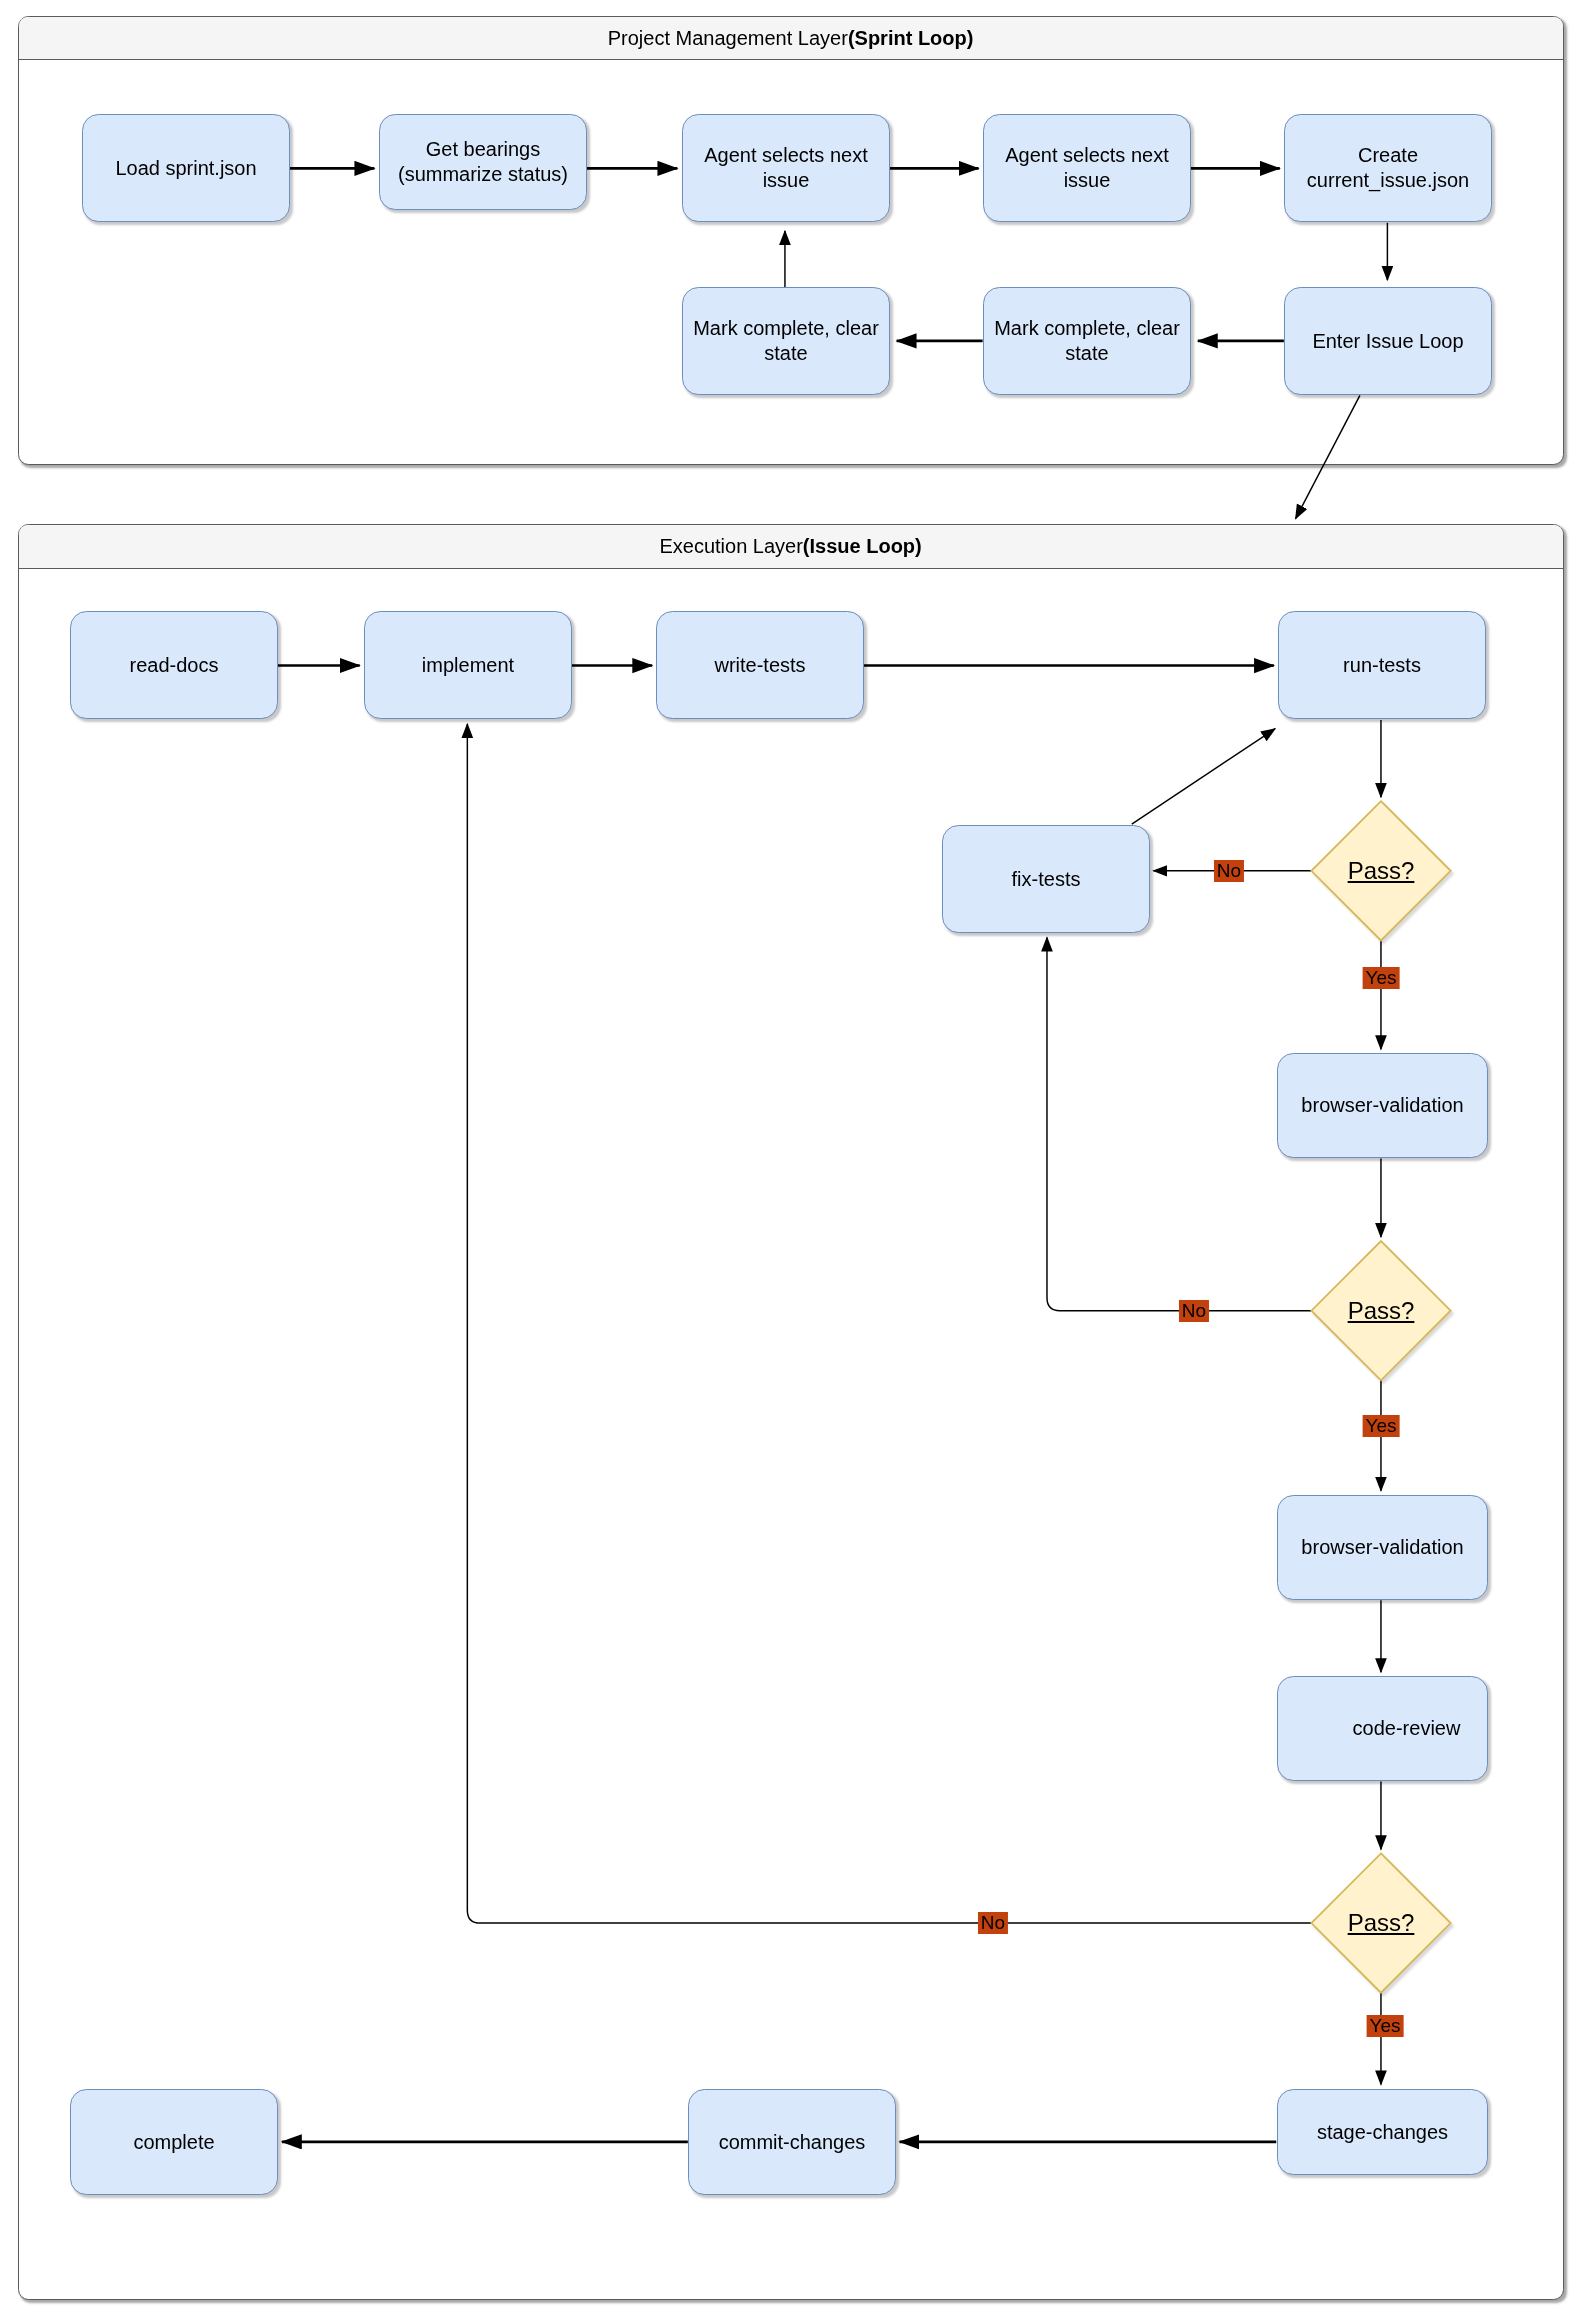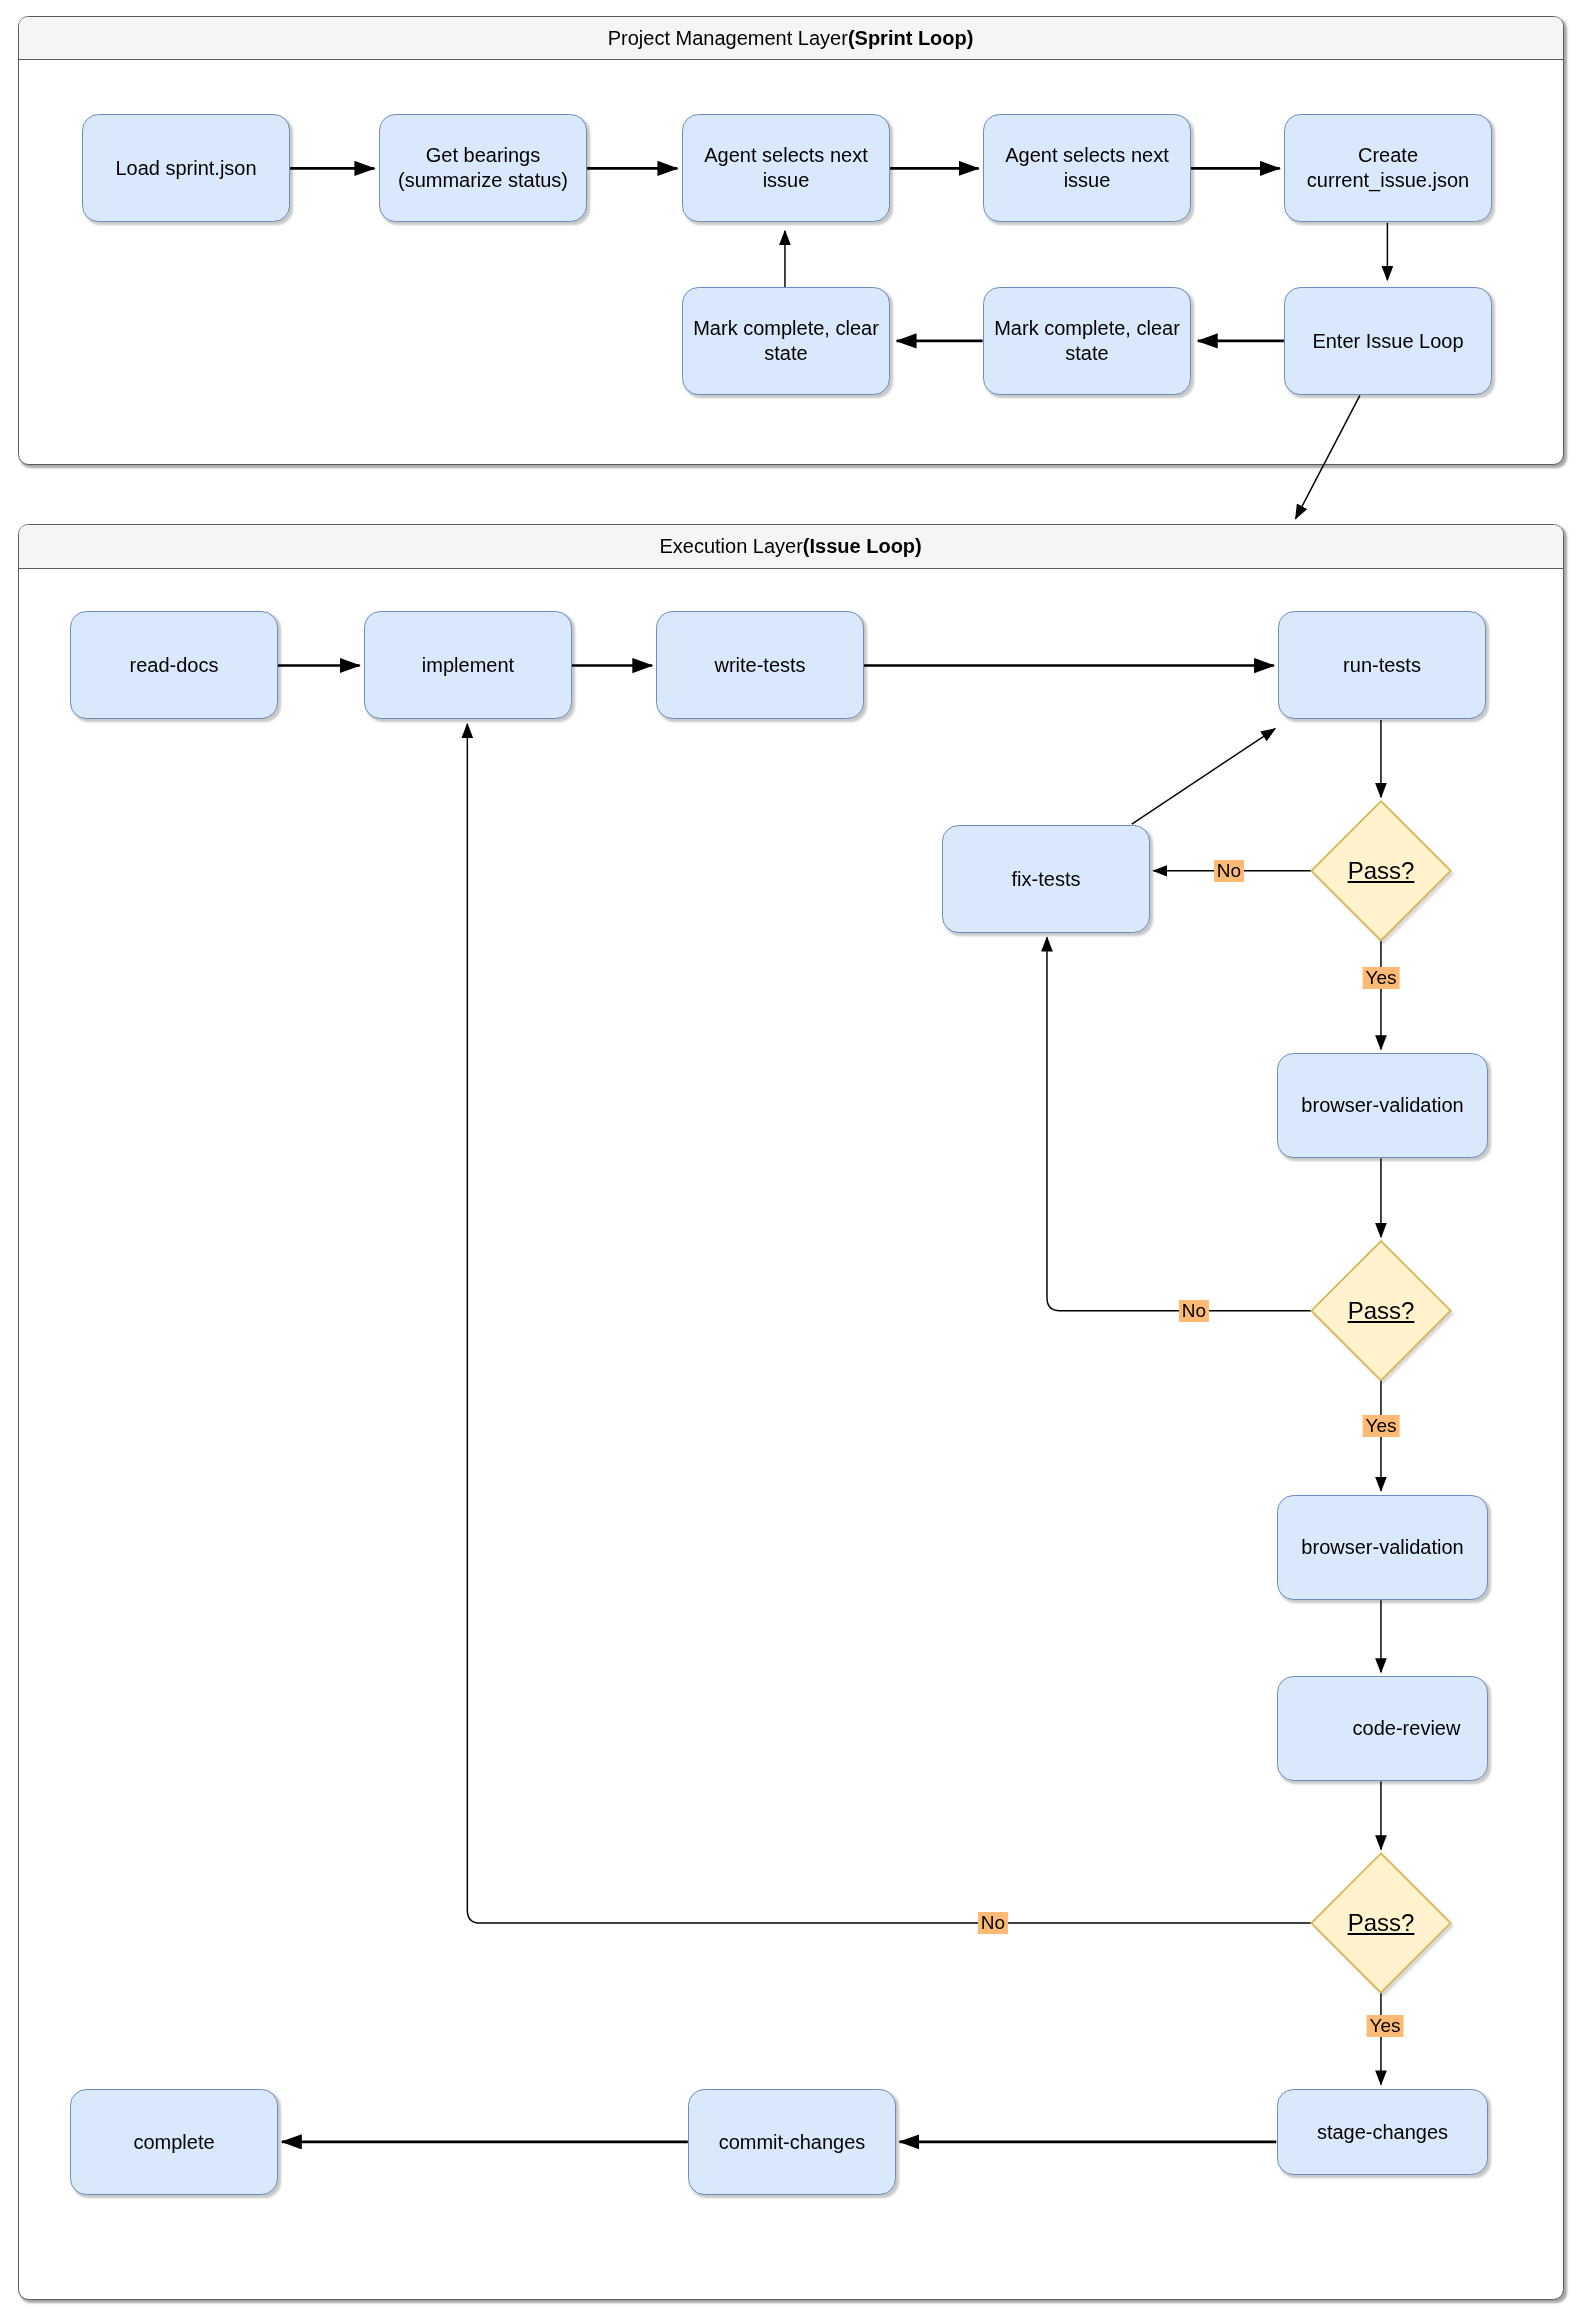--- a/index.html
+++ b/index.html
@@ -42,21 +42,21 @@
     fill:var(--decision-fill);stroke:var(--decision-border);stroke-width:3;
     filter:drop-shadow(4px 5px 2px rgba(0,0,0,0.15));
   }
   .ah{fill:var(--arrow-color);}
   .decision-label{
     position:absolute;transform:translate(-50%,-50%);
     font-size:24px;color:var(--text-color);white-space:nowrap;text-decoration:underline;
   }
   .edge-label{
     position:absolute;transform:translate(-50%,-50%);
-    font-size:19px;color:var(--text-color);background:#fdba74;
+    font-size:19px;color:var(--text-color);background:#c2410c;
     padding:0 2.9px;white-space:nowrap;
   }
 </style>
 </head>
 <body>
 
 <div id="canvas">
 
   <div class="layer" style="left:17.6px;top:16.4px;width:1546px;height:449px;">
     <div class="layer-header">
@@ -113,21 +113,21 @@
 
     <path class="e e-thick" d="M2182,3661 H1538" marker-end="url(#ah-b)"></path>
     <path class="e e-thick" d="M1176,3661 H482" marker-end="url(#ah-b)"></path>
 
     <polygon class="diamond" points="2361,1369 2480,1488 2361,1607 2242,1488"></polygon>
     <polygon class="diamond" points="2361,2121 2480,2240 2361,2359 2242,2240"></polygon>
     <polygon class="diamond" points="2361,3168 2480,3287 2361,3406 2242,3287"></polygon>
   </svg>
 
   <div class="node" style="left:82px;top:114px;width:208px;height:108px;">Load sprint.json</div>
-  <div class="node" style="left:379px;top:114px;width:208px;height:108px;">Get bearings
+  <div class="node" style="left:379px;top:114px;width:208px;height:96px;">Get bearings
 (summarize status)</div>
   <div class="node" style="left:682px;top:114px;width:208px;height:108px;">Agent selects next
 issue</div>
   <div class="node" style="left:983px;top:114px;width:208px;height:108px;">Agent selects next
 issue</div>
   <div class="node" style="left:1284px;top:114px;width:208px;height:108px;">Create
 current_issue.json</div>
   <div class="node" style="left:682px;top:287px;width:208px;height:108px;">Mark complete, clear
 state</div>
   <div class="node" style="left:983px;top:287px;width:208px;height:108px;">Mark complete, clear

